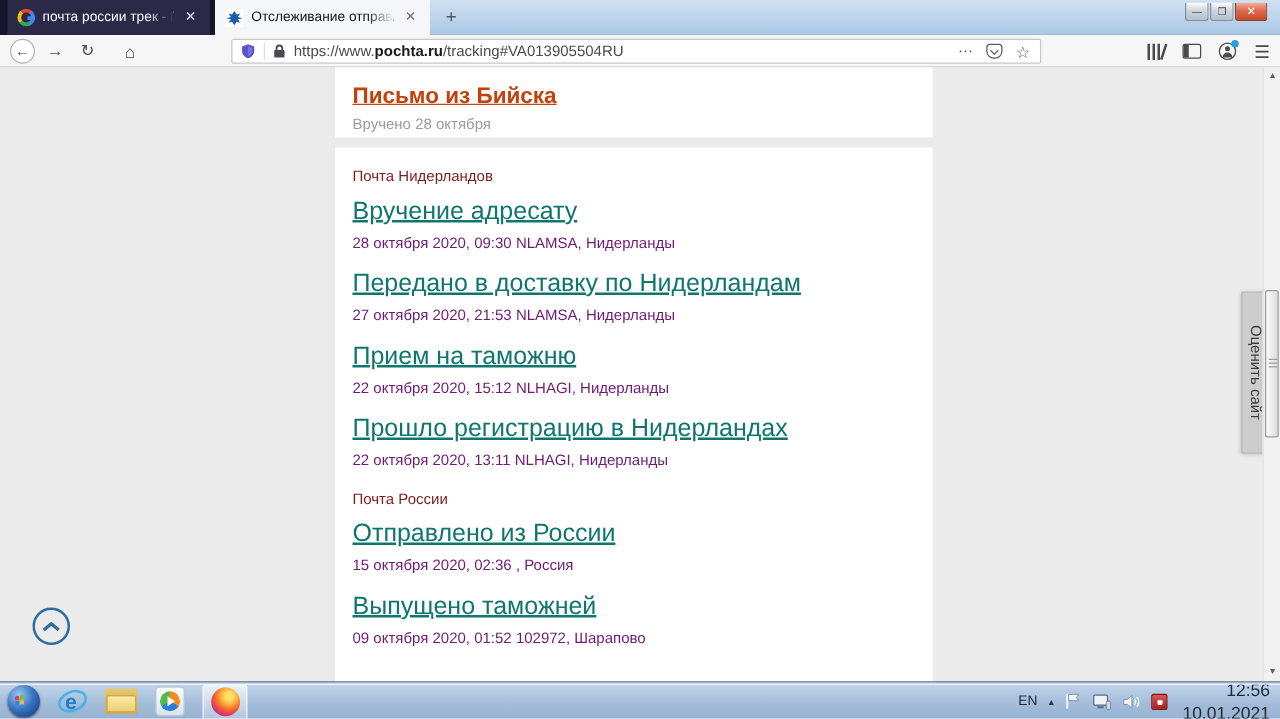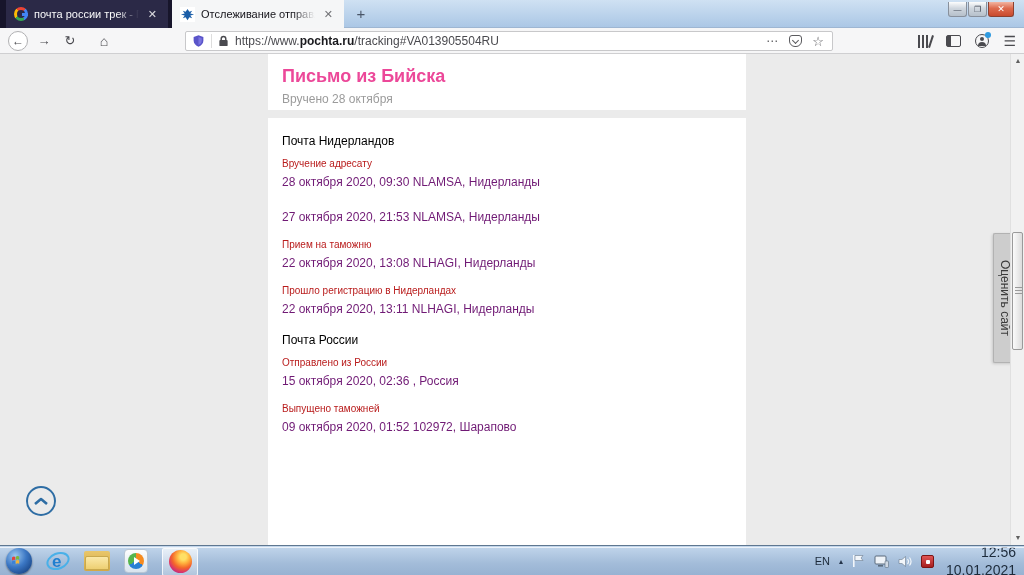--- a/index.html
+++ b/index.html
@@ -62,28 +62,28 @@
   .account-ic::before { content:""; position:absolute; left:4px; top:2px; width:4px; height:4px; border-radius:50%; background:#4a4a4f; }
   .account-ic::after { content:""; position:absolute; left:2px; top:7px; width:8px; height:4px; border-radius:4px 4px 0 0; background:#4a4a4f; }
   .account-badge { position:absolute; right:-3px; top:-3px; width:6px; height:6px; border-radius:50%; background:#2f9ae0; }
   .menu-ic { font-size:14px; position:relative; }
 
   
   .viewport { position:absolute; left:0; top:54px; width:1024px; height:491px; background:#ebebeb; }
   .content-col { position:absolute; left:268px; top:0; width:478px; height:491px; }
   .card { background:#fff; }
   .header-card { padding:12px 14px 12px 14px; position:relative; height:56px; }
-  .page-title { color:#ec4899; font-size:18px; font-weight:bold; }
+  .page-title { color:#c2410c; font-size:18px; font-weight:bold;text-decoration:underline; }
   .page-status { color:#9b9b9b; font-size:12px; margin-top:5px; }
   .header-right { position:absolute; right:12px; top:8px; text-align:right; }
   .track-num { color:#9b9b9b; font-size:13px; margin-top:6px; }
   .list-card { margin-top:8px; padding:4px 14px 0 14px; height:429px; overflow:hidden; }
-  .carrier-label { color:#000000; font-size:12px; padding-top:12px; }
+  .carrier-label { color:#7f1d1d; font-size:12px; padding-top:12px; }
   .event { padding-top:10px; padding-bottom:5px; }
-  .event-title { color:#b91c1c; font-size:10px; }
+  .event-title { color:#0f766e; font-size:20px;text-decoration:underline; }
   .event-details { color:#701a75; font-size:12px; margin-top:6px; }
 
   .rate-tab { position:absolute; right:8px; top:179px; width:23px; height:130px; background:#cdcdcd;
     border:1px solid #b2b2b2; border-right:none; border-radius:2px 0 0 2px; box-shadow:-1px 1px 3px rgba(0,0,0,.15);
     display:flex; align-items:center; justify-content:center; }
   .rate-tab span { writing-mode:vertical-rl; font-size:12px; color:#3a3a3a; white-space:nowrap; }
 
   .scrolltop-btn { position:absolute; left:26px; top:432px; width:30px; height:30px; border-radius:50%;
     border:2px solid #2e6da4; display:flex; align-items:center; justify-content:center; background:transparent; }
 
@@ -208,26 +208,27 @@
       <div class="card list-card">
   <div>
     <div class="carrier-label">Почта Нидерландов</div>
     <div>
   <div class="event">
     <div class="event-title">Вручение адресату</div>
     <div class="event-details">28 октября 2020, 09:30 NLAMSA, Нидерланды</div>
   </div>
 
   <div class="event">
+    <div class="event-title">Передано в доставку по Нидерландам</div>
     <div class="event-details">27 октября 2020, 21:53 NLAMSA, Нидерланды</div>
   </div>
 
   <div class="event">
     <div class="event-title">Прием на таможню</div>
-    <div class="event-details">22 октября 2020, 13:08 NLHAGI, Нидерланды</div>
+    <div class="event-details">22 октября 2020, 15:12 NLHAGI, Нидерланды</div>
   </div>
 
   <div class="event">
     <div class="event-title">Прошло регистрацию в Нидерландах</div>
     <div class="event-details">22 октября 2020, 13:11 NLHAGI, Нидерланды</div>
   </div>
 </div>
   </div>
 
   <div>

